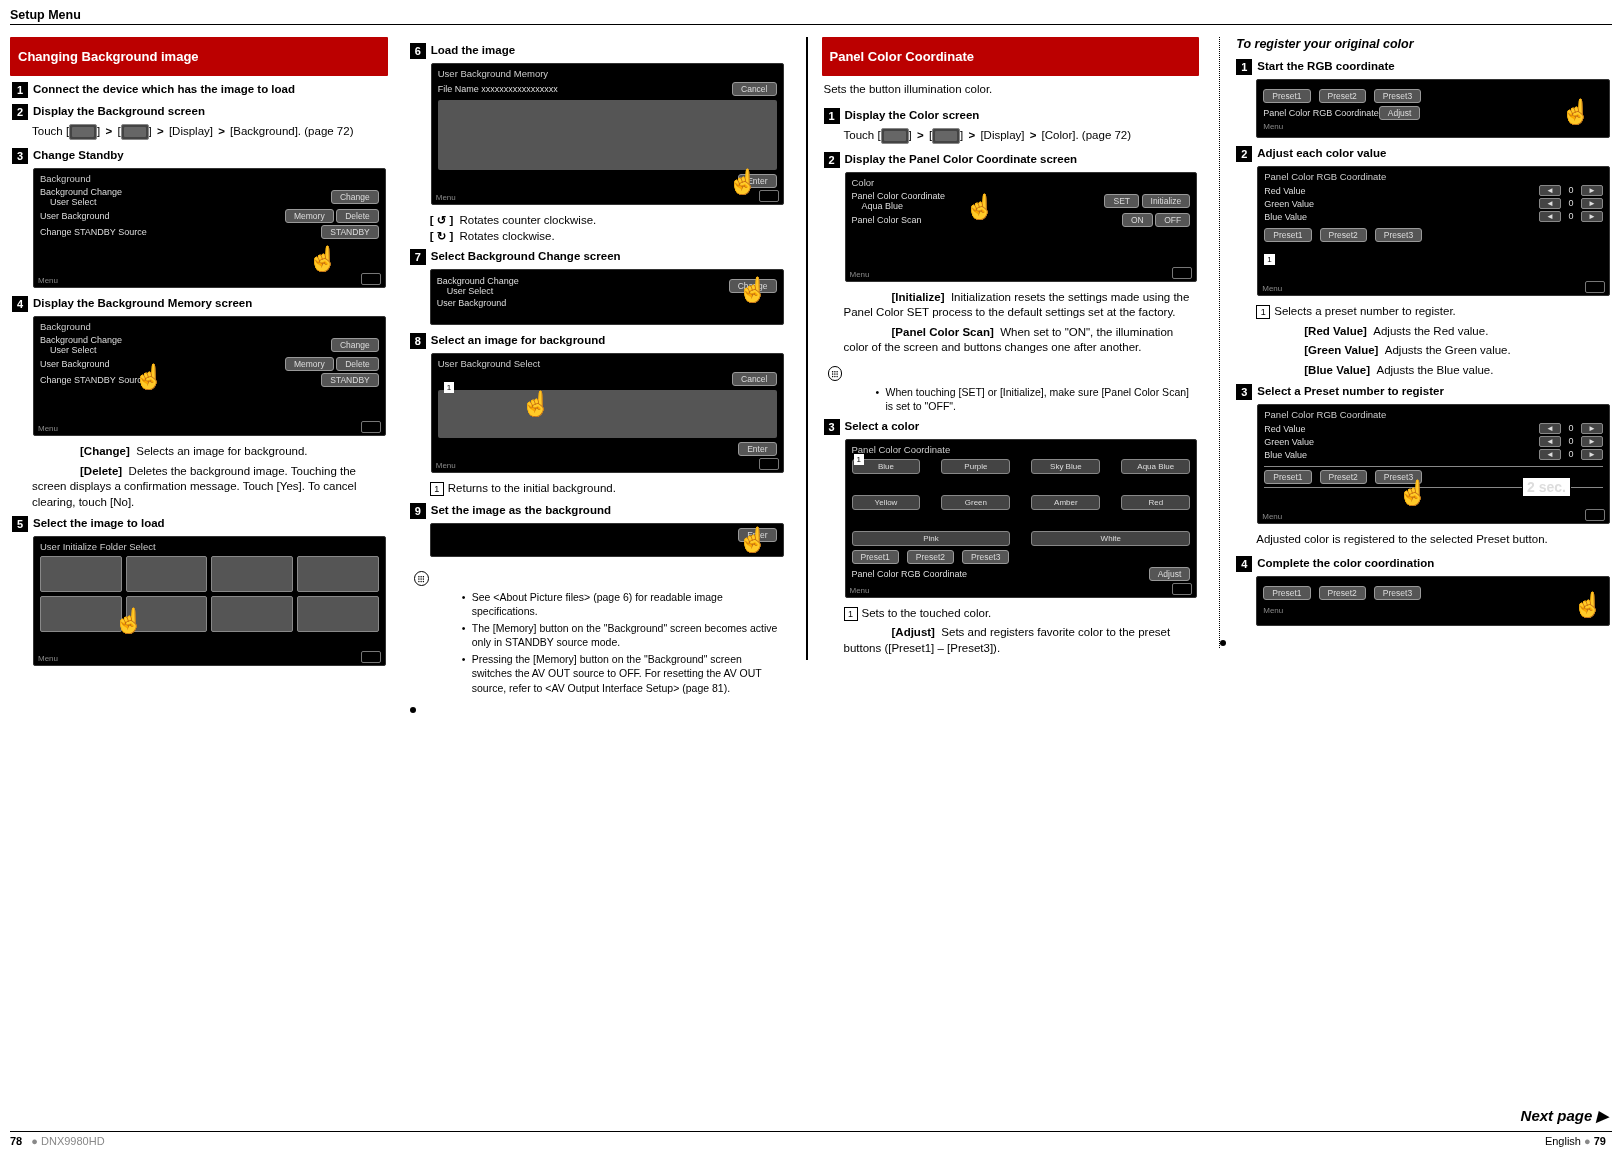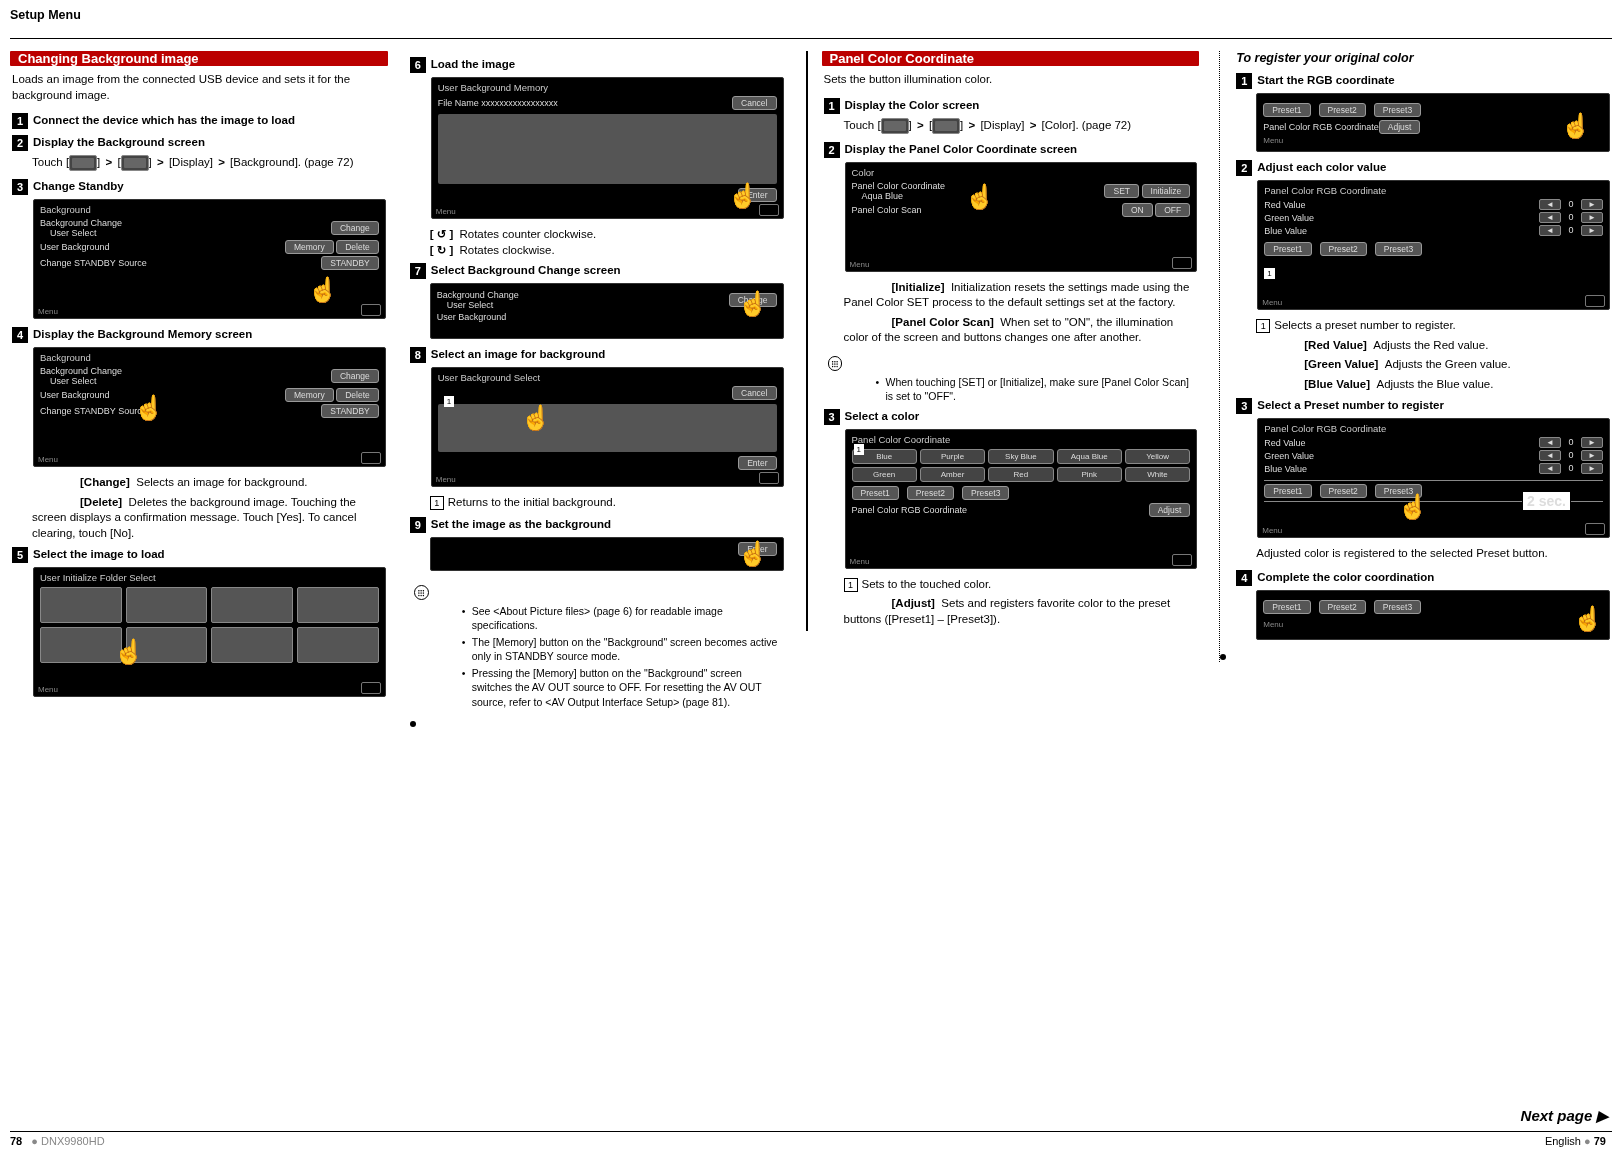--- a/index.html
+++ b/index.html
@@ -13,21 +13,21 @@
     position: relative;
     box-sizing: border-box;
   }
   .page {
     padding: 8px 10px 0 10px;
   }
   .header {
     font-weight: bold;
     font-size: 12.5px;
     border-bottom: 1px solid #000;
-    padding-bottom: 16px;
+    padding-bottom: 2px;
     margin-bottom: 12px;
   }
   .columns {
     display: flex;
     gap: 20px;
     align-items: flex-start;
   }
   .col {
     flex: 1;
     min-width: 0;
@@ -35,21 +35,21 @@
   }
   .col-sep {
     border-left: 2px solid #000;
     padding-left: 14px;
   }
   .section-head {
     background: #b00;
     color: #fff;
     font-weight: bold;
     font-size: 13px;
-    padding: 0 8px;
+    padding: 12px 8px;
     margin-bottom: 6px;
     border-radius: 1px;
   }
   .intro {
     margin: 0 2px 10px 2px;
     line-height: 1.35;
   }
   .step {
     display: flex;
     align-items: flex-start;
@@ -184,21 +184,21 @@
   .footer .grey { color: #888; }
   .next-page {
     position: absolute;
     bottom: 28px;
     right: 14px;
     font-weight: bold;
     font-style: italic;
     font-size: 15px;
   }
   .dot { width:6px;height:6px;background:#000;border-radius:50%;display:inline-block;margin:6px 0 0 2px;}
-  .colorgrid { display:flex;flex-wrap:wrap;gap:3px;margin:4px 0;}
+  .colorgrid { display:flex;flex-wrap:wrap;gap:21px;margin:4px 0;}
   .colorgrid .c { flex:1 0 18%; border:1px solid #888;border-radius:3px;text-align:center;padding:2px 0;font-size:8px;background:#444;}
   .preset-row { display:flex;gap:8px;align-items:center;margin:3px 0;}
   .sm-screenshot {
     margin: 4px 2px 8px 22px;
     background: #000;
     border: 1px solid #333;
     border-radius: 2px;
     color: #ddd;
     font-size: 9px;
     padding: 6px;
@@ -228,21 +228,20 @@
 </head>
 <body>
 
 <div class="page">
   <div class="header">Setup Menu</div>
 
   <div class="columns">
 
     <div class="col">
       <div class="section-head">Changing Background image</div>
-      <div class="intro">Loads an image from the connected USB device and sets it for the background image.</div>
 
       <div class="step">
           <span class="stepnum">1</span>
           <span>Connect the device which has the image to load</span>
         </div>
 
       <div class="step">
           <span class="stepnum">2</span>
           <span>Display the Background screen</span>
         </div>

